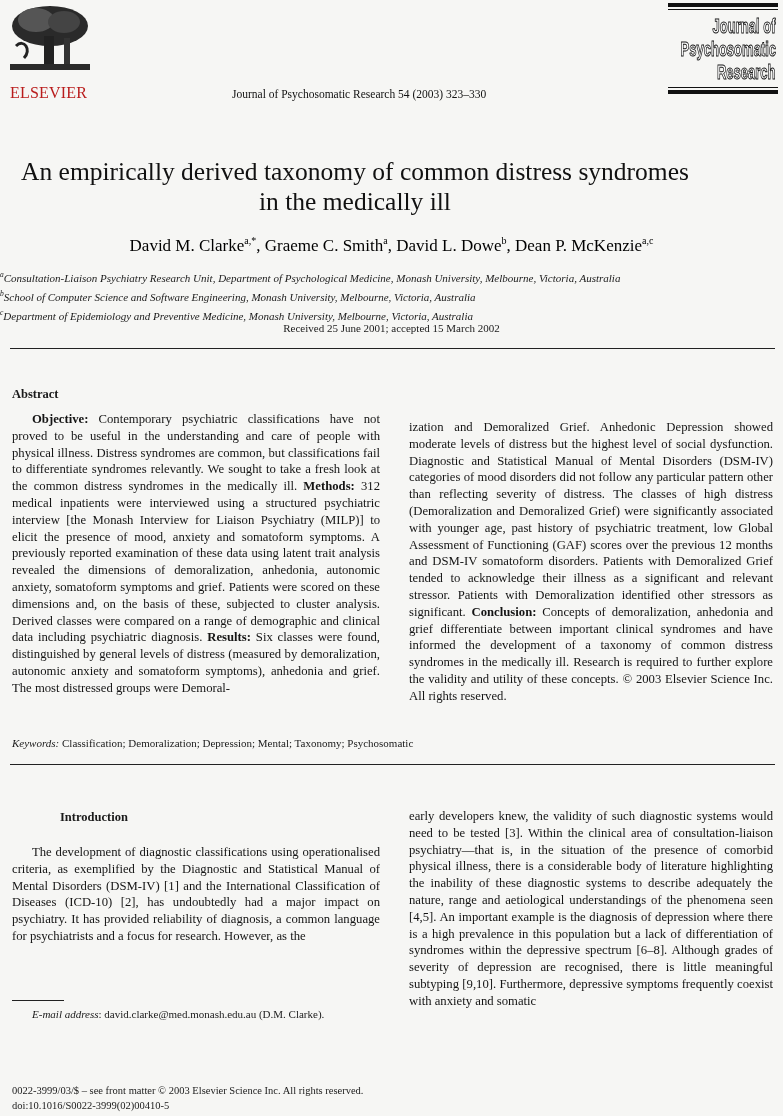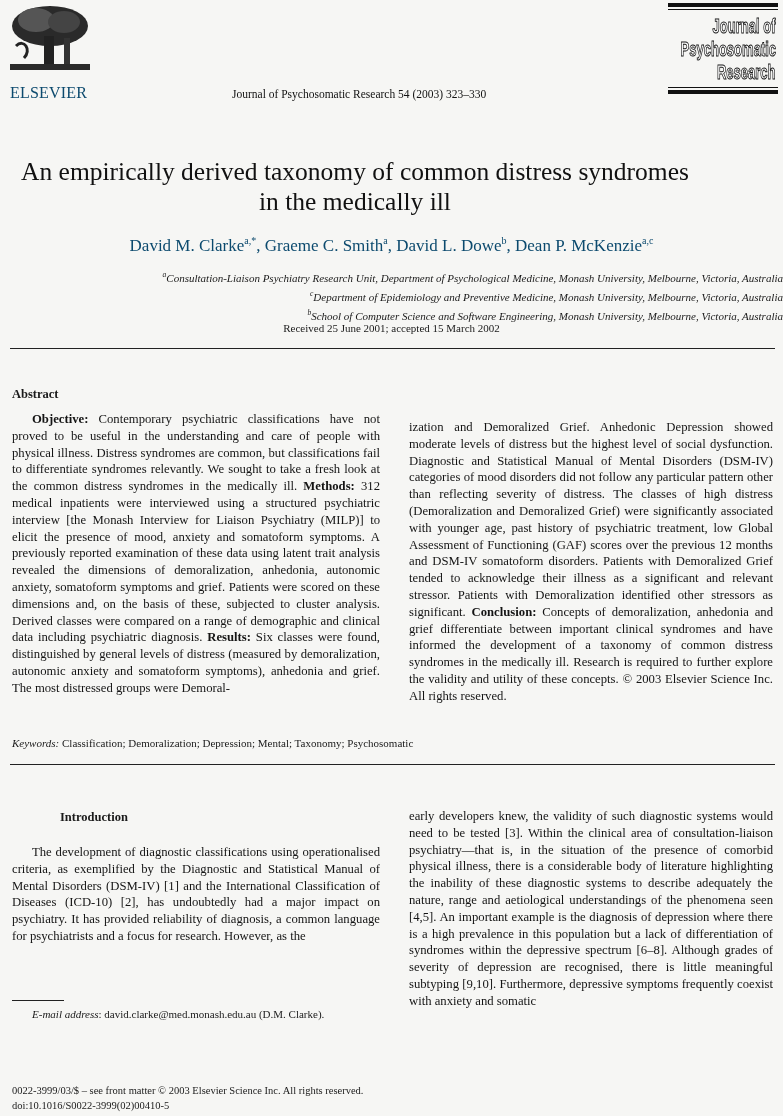--- a/index.html
+++ b/index.html
@@ -6,31 +6,31 @@
   body {
     width: 783px; height: 1116px; overflow: hidden;
     background: #f6f6f4;
     font-family: "Liberation Serif", "DejaVu Serif", serif;
     color: #1a1a1a;
     position: relative;
   }
   .abs { position: absolute; }
   
   #logo { left: 6px; top: 2px; width: 88px; height: 72px; }
-  #publisher { left: 10px; top: 84px; font-size: 16px; letter-spacing: 0.2px; color: #0c4a6e; }
+  #publisher { left: 10px; top: 84px; font-size: 16px; letter-spacing: 0.2px; color: #b91c1c; }
   #journal-ref { left: 232px; top: 88px; font-size: 11.5px; color: #111; }
   #masthead { left: 648px; top: 3px; width: 130px; height: 130px; }
   .mh-rule { position: absolute; left: 20px; right: 0; background: #111; }
   .mh-word { position: absolute; right: 2px; font-family: "Liberation Sans", "DejaVu Sans", sans-serif; font-weight: bold; font-size: 21px; line-height: 21px; color: #fff; -webkit-text-stroke: 1px #111; letter-spacing: 0; transform: scaleX(0.62); transform-origin: right center; white-space: nowrap; }
 
   
   #title { left: 0; width: 710px; top: 157px; text-align: center; font-size: 25.5px; line-height: 30px; color: #111; }
-  #authors { left: 0; width: 783px; top: 235px; text-align: center; font-size: 17px; color: #0c4a6e; }
+  #authors { left: 0; width: 783px; top: 235px; text-align: center; font-size: 17px; color: #000000; }
   #authors sup { font-size: 10px; }
-  #affiliations { left: 0; width: 783px; top: 267px; text-align: right; font-size: 11px; line-height: 15.5px; font-style: italic; }
+  #affiliations { left: 0; width: 783px; top: 267px; text-align: left; font-size: 11px; line-height: 15.5px; font-style: italic; }
   #affiliations sup { font-size: 7.5px; }
   #received { left: 0; width: 783px; top: 322px; text-align: center; font-size: 11px; }
   .hrule { left: 10px; width: 765px; height: 1px; background: #222; }
 
   
   #abstract-heading { left: 12px; top: 387px; font-size: 12.5px; font-weight: bold; }
   .col-text { font-size: 12.7px; line-height: 16.8px; text-align: justify; color: #141414; }
   #abstract-left { left: 12px; top: 411px; width: 368px; text-indent: 20px; }
   #abstract-right { left: 409px; top: 419px; width: 364px; }
   b { font-weight: bold; }
@@ -82,22 +82,22 @@
 
 <div id="authors" class="abs">
   <span>David M. Clarke</span><sup>a,*</sup>,
   <span>Graeme C. Smith</span><sup>a</sup>,
   <span>David L. Dowe</span><sup>b</sup>,
   <span>Dean P. McKenzie</span><sup>a,c</sup>
 </div>
 
 <div id="affiliations" class="abs">
   <div><sup>a</sup><span>Consultation-Liaison Psychiatry Research Unit, Department of Psychological Medicine, Monash University, Melbourne, Victoria, Australia</span></div>
+  <div><sup>b</sup><span>School of Computer Science and Software Engineering, Monash University, Melbourne, Victoria, Australia</span></div>
   <div><sup>c</sup><span>Department of Epidemiology and Preventive Medicine, Monash University, Melbourne, Victoria, Australia</span></div>
-  <div><sup>b</sup><span>School of Computer Science and Software Engineering, Monash University, Melbourne, Victoria, Australia</span></div>
 </div>
 
 <div id="received" class="abs">Received 25 June 2001; accepted 15 March 2002</div>
 <div class="abs hrule" style="top:348px;"></div>
 
 <div id="abstract-heading" class="abs">Abstract</div>
 <div id="abstract-left" class="abs col-text">
   <b>Objective:</b><span> Contemporary psychiatric classifications have not proved to be useful in the understanding and care of people with physical illness. Distress syndromes are common, but classifications fail to differentiate syndromes relevantly. We sought to take a fresh look at the common distress syndromes in the medically ill. </span><b>Methods:</b><span> 312 medical inpatients were interviewed using a structured psychiatric interview [the Monash Interview for Liaison Psychiatry (MILP)] to elicit the presence of mood, anxiety and somatoform symptoms. A previously reported examination of these data using latent trait analysis revealed the dimensions of demoralization, anhedonia, autonomic anxiety, somatoform symptoms and grief. Patients were scored on these dimensions and, on the basis of these, subjected to cluster analysis. Derived classes were compared on a range of demographic and clinical data including psychiatric diagnosis. </span><b>Results:</b><span> Six classes were found, distinguished by general levels of distress (measured by demoralization, autonomic anxiety and somatoform symptoms), anhedonia and grief. The most distressed groups were Demoral-</span>
 </div>
 <div id="abstract-right" class="abs col-text">

